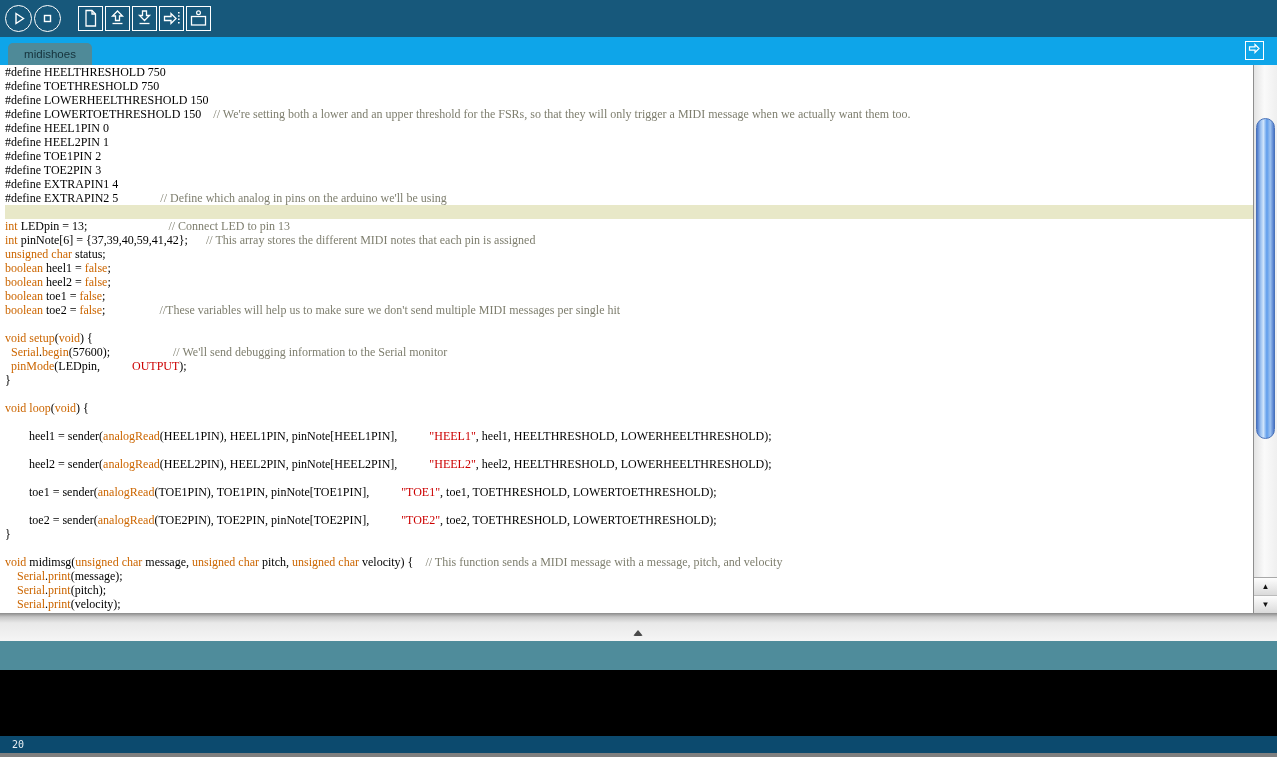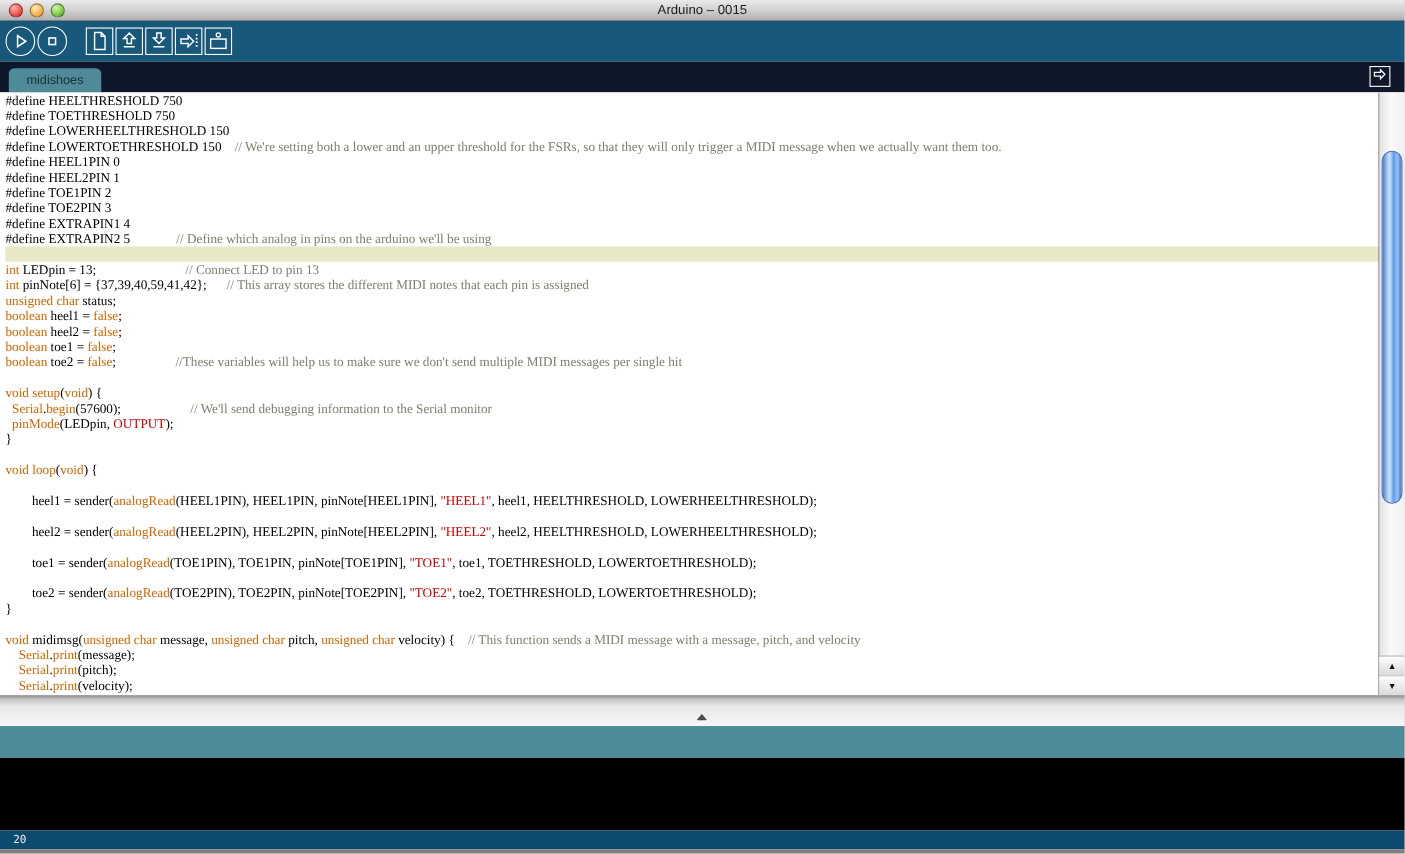--- a/index.html
+++ b/index.html
@@ -18,36 +18,36 @@
 
   
   .toolbar { height:37px; background:#17587B; display:flex; align-items:center; padding-left:5px; }
   .tb-btn { border:1px solid #FFF; margin-right:2px; display:flex; align-items:center; justify-content:center; background:transparent; }
   .tb-circle { width:27px; height:27px; border-radius:50%; }
   .tb-square { width:25px; height:25px; }
   .tb-gap { width:15px; }
   .tb-btn svg { display:block; }
 
   
-  .tabbar { height:28px; background:#0f172a; position:relative;padding-left:39px; }
+  .tabbar { height:28px; background:#0ea5e9; position:relative;padding-left:39px; }
   .tab { position:absolute; left:8px; bottom:0; height:22px; width:84px; background:#4F8A98;
     border-radius:5px 5px 0 0; display:flex; align-items:center; justify-content:center;
     font-size:11.5px; color:#15313A; }
   .tab-menu-btn { position:absolute; right:13px; top:4px; width:19px; height:19px; border:1px solid #FFF;
     display:flex; align-items:center; justify-content:center; background:transparent; }
 
   
   .editor { height:548px; background:#FFF; position:relative; overflow:hidden; }
   .code-lines { position:absolute; top:0; left:0; right:0; padding-left:5px;
     font-family:Liberation Serif, serif; font-size:12px; line-height:14px; white-space:pre; }
   .code-line { height:14px; }
   .code-line.hl { background:#E8E8C8; }
   .tok-p { color:#000000; }
   .tok-k { color:#CC6600; }
-  .tok-l { color:#CC0000; }
+  .tok-l { color:#CC0000;margin-left:29px; }
   .tok-c { color:#7E7E6E; }
 
   
   .scrollbar { position:absolute; top:0; right:0; bottom:0; width:24px;
     background:linear-gradient(90deg,#E3E3E3,#FAFAFA 45%,#EFEFEF); border-left:1px solid #8E8E8E; }
   .sb-thumb { position:absolute; left:2px; right:2px; top:53px; height:321px; border-radius:10px;
     border:1px solid #4A72B8;
     background:linear-gradient(90deg,#4B77C9 0%,#9DC2F0 22%,#CFE4FB 38%,#5D9CEC 58%,#9DC2F0 78%,#4B77C9 100%); }
   .sb-btns { position:absolute; bottom:0; left:0; right:0; height:36px; border-top:1px solid #A8A8A8; }
   .sb-btn { height:18px; display:flex; align-items:center; justify-content:center;
@@ -63,28 +63,20 @@
   .console { height:66px; background:#000; }
   .line-bar { height:17px; background:#0c4a6e; color:#E9EFF3;
     font-family:"DejaVu Sans Mono", monospace; font-size:10px; line-height:17px; padding-left:12px; }
   .bottom-edge { height:4px; background:#7F7F7F; }
 </style>
 </head>
 <body>
 
 <div class="window">
 
-  <div class="titlebar">
-    <div class="traffic">
-      <div class="tl red"></div>
-      <div class="tl yellow"></div>
-      <div class="tl green"></div>
-    </div>
-    <div class="win-title">Arduino – 0015</div>
-  </div>
 
   <div class="toolbar">
     <div class="tb-btn tb-circle">
       <span>
           <svg width="25" height="25" viewBox="0 0 25 25">
             <polygon points="10,7.5 17.5,12.5 10,17.5" fill="none" stroke="#FFF" stroke-width="1.4"></polygon>
           </svg>
         </span>
     </div>
     <div class="tb-btn tb-circle">

